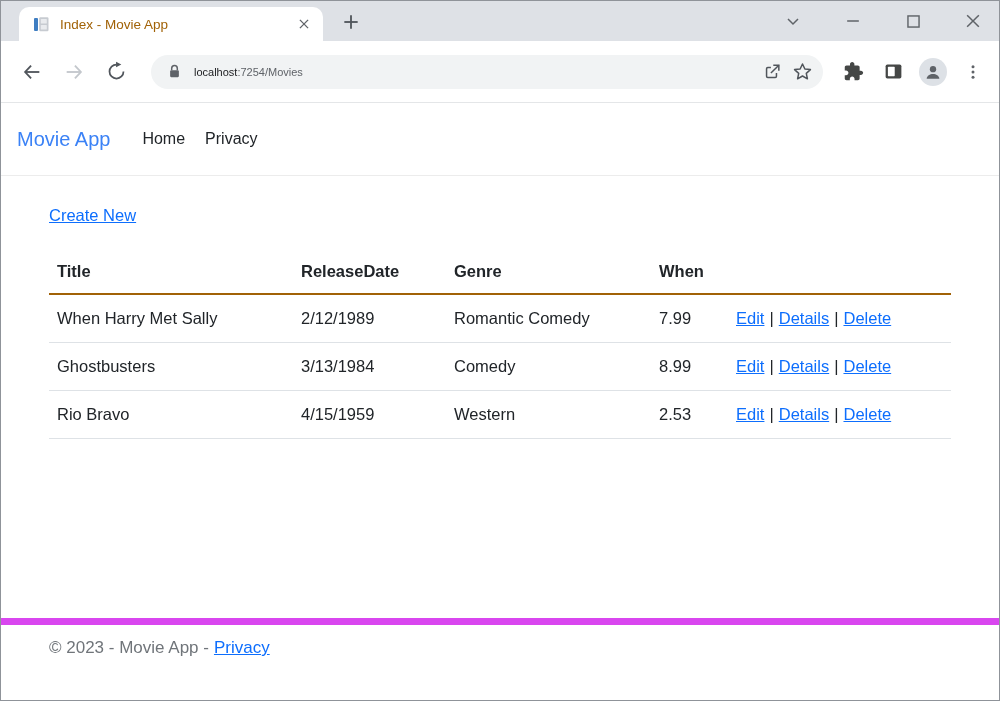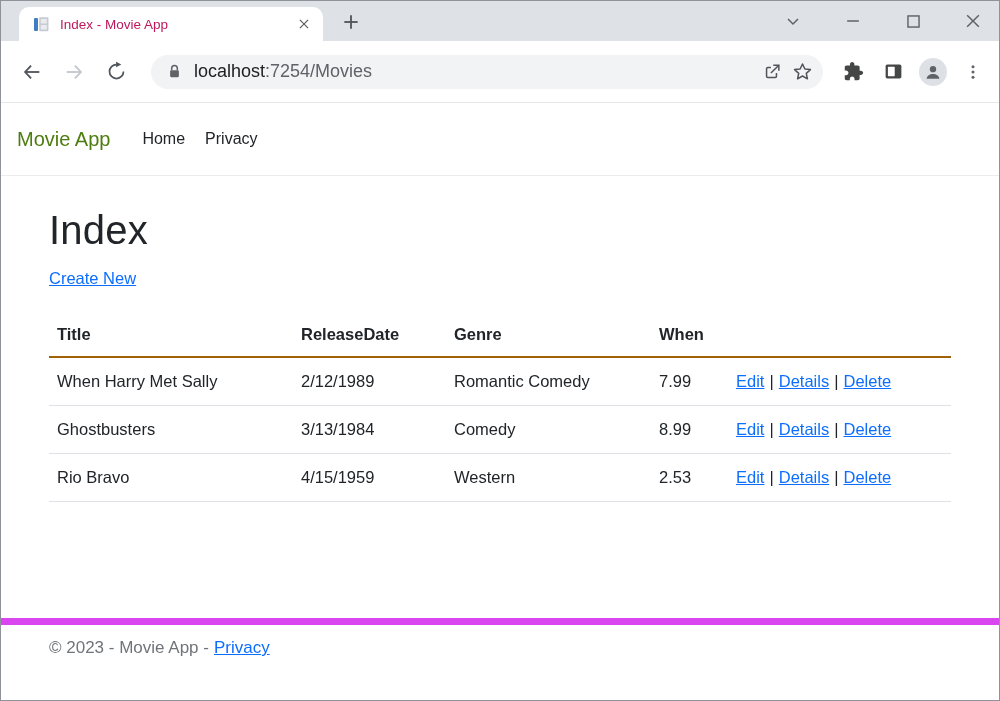--- a/index.html
+++ b/index.html
@@ -5,44 +5,44 @@
   * { box-sizing: border-box; margin: 0; padding: 0; }
   html,body { width:1000px; height:701px; }
   body { font-family:"Liberation Sans", sans-serif; background:#fff; }
 
   .window { width:1000px; height:701px; border:1px solid #8f9399; display:flex; flex-direction:column; background:#fff; overflow:hidden; }
 
   
   .tabbar { height:40px; background:#dee1e6; display:flex; align-items:flex-end; position:relative; flex:0 0 auto; }
   .tab { margin-left:18px; width:304px; height:34px; background:#fff; border-radius:10px 10px 0 0; display:flex; align-items:center; padding:0 8px 0 14px; }
   .favicon { width:17px; height:17px; flex:0 0 auto; }
-  .tab-title { font-size:13.5px; color:#be185d; margin-left:10px; flex:1; white-space:nowrap; overflow:hidden; }
+  .tab-title { font-size:13.5px; color:#a16207; margin-left:10px; flex:1; white-space:nowrap; overflow:hidden; }
   .icon-btn { background:none; border:none; display:flex; align-items:center; justify-content:center; cursor:pointer; color:#5f6368; }
   .tab-close { width:22px; height:22px; border-radius:50%; }
   .newtab { width:28px; height:28px; margin:0 0 5px 14px; color:#50555b; }
   .win-controls { position:absolute; right:14px; top:0; height:40px; display:flex; align-items:center; column-gap:36px; }
   .win-controls .icon-btn { width:24px; height:28px; color:#5f6368; }
 
   
   .toolbar { height:62px; background:#fff; border-bottom:1px solid #e4e6e8; display:flex; align-items:center; padding:0 10px; flex:0 0 auto; }
   .nav-btn { width:34px; height:34px; border-radius:50%; margin:0 4px; color:#50555b; }
   .nav-btn.disabled { color:#c3c7cc; }
   .omnibox { margin-left:14px; width:672px; height:34px; background:#f1f3f4; border-radius:17px; display:flex; align-items:center; padding:0 6px 0 16px; }
-  .omnibox .url { margin-left:12px; font-size:18px; flex:1; white-space:nowrap; }
+  .omnibox .url { margin-left:12px; font-size:11px; flex:1; white-space:nowrap; }
   .url .host { color:#202124; }
   .url .rest { color:#5f6368; }
   .omni-icon { width:30px; height:30px; border-radius:50%; color:#50555b; }
   .toolbar-right { margin-left:auto; display:flex; align-items:center; column-gap:8px; }
   .toolbar-right .icon-btn { width:32px; height:32px; color:#454746; }
   .avatar { width:28px; height:28px; border-radius:50%; background:#dde1e6; color:#5f6368; display:flex; align-items:center; justify-content:center; }
 
   
   .page { flex:1; display:flex; flex-direction:column; background:#fff; min-height:0; }
   .site-nav { height:73px; border-bottom:1px solid #ececec; display:flex; align-items:center; padding:0 16px; flex:0 0 auto; }
-  .brand { font-size:20px; color:#4d7c0f; text-decoration:none; margin-right:24px; }
+  .brand { font-size:20px; color:#3b82f6; text-decoration:none; margin-right:24px; }
   .nav-link { font-size:16px; color:#212529; text-decoration:none; padding:8px; margin-right:4px; }
 
   main { flex:1; padding:30px 48px 0; }
   h1 { font-size:40px; font-weight:500; color:#212529; line-height:1.2; margin-bottom:15px; letter-spacing:0.2px; }
   a.create { font-size:16.5px; color:#0d6efd; text-decoration:underline; }
 
   table { width:100%; border-collapse:collapse; margin-top:25px; color:#212529; }
   th { text-align:left; font-size:16.5px; font-weight:700; padding:12px 8px; border-bottom:2px solid #a16207; }
   td { font-size:16.5px; padding:14px 8px; border-bottom:1px solid #dee2e6; }
   th.c-title, td.c-title { width:244px; }
@@ -185,21 +185,20 @@
 
   <div class="page">
 
     <nav class="site-nav">
       <a href="#" class="brand">Movie App</a>
       <a href="#" class="nav-link">Home</a>
       <a href="#" class="nav-link">Privacy</a>
     </nav>
 
     <main>
-      <h1>Index</h1>
       <a href="#" class="create">Create New</a>
 
       <table>
         <thead>
           <tr>
             <th class="c-title">Title</th>
             <th class="c-date">ReleaseDate</th>
             <th class="c-genre">Genre</th>
             <th class="c-price">When</th>
             <th class="c-actions"></th>

